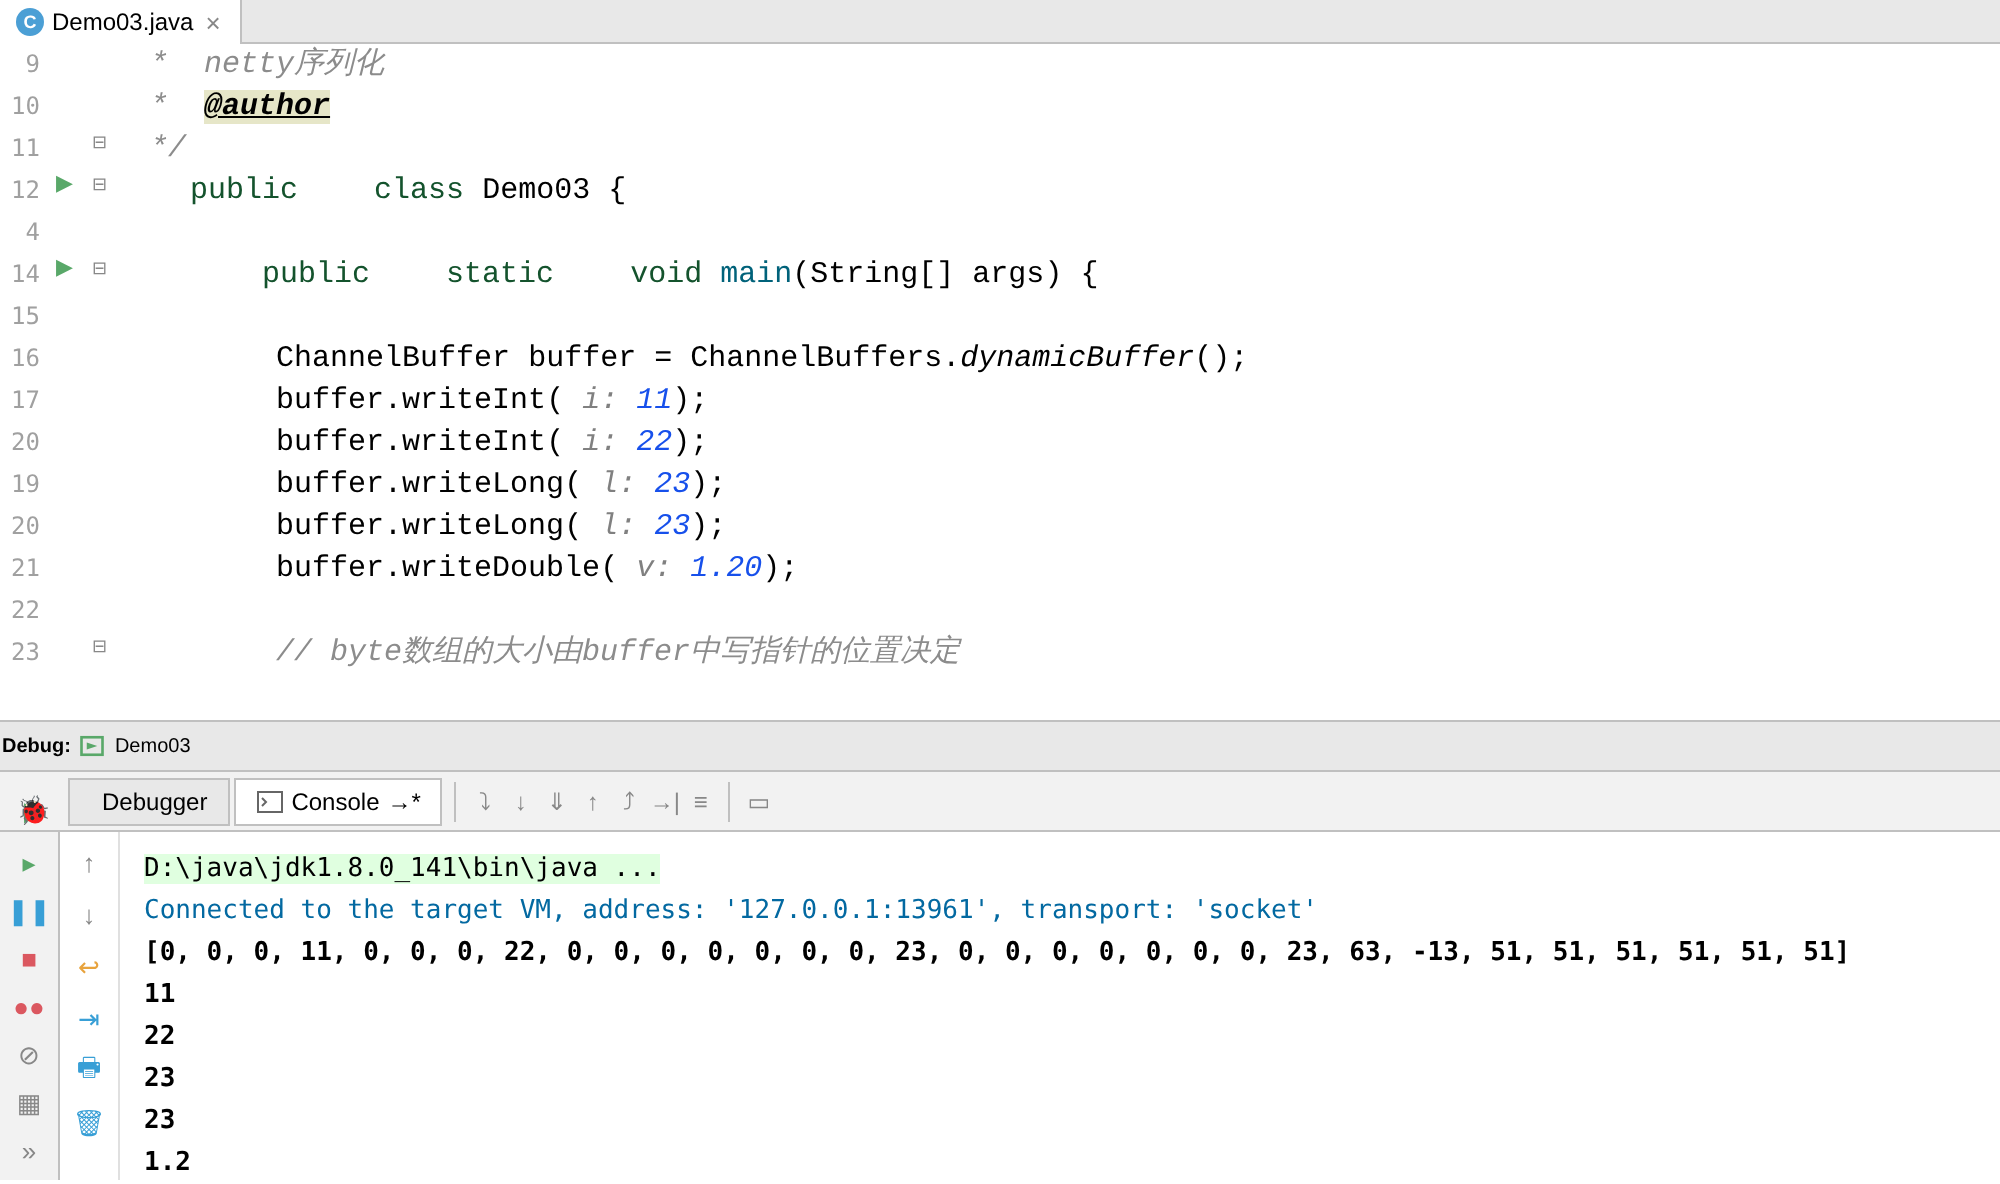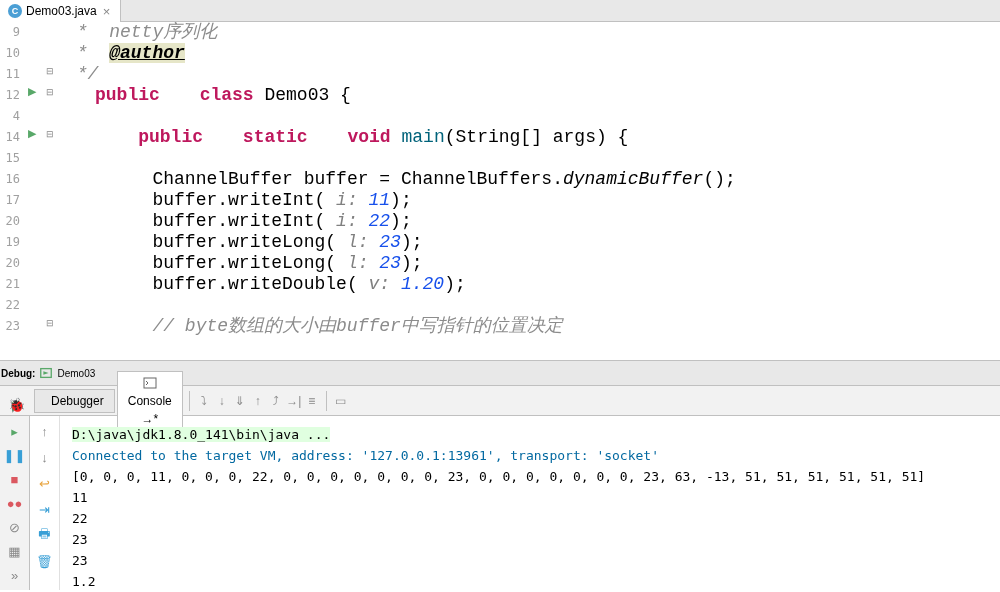--- a/index.html
+++ b/index.html
@@ -12,53 +12,53 @@
     .tab-close { color: #888; font-size: 13px; padding: 0 2px; cursor: pointer; }
     
     
     .editor { display: flex; height: 338px; background: #fff; position: relative; }
     .gutter { width: 26px; text-align: right; color: #a0a0a0; padding-right: 6px; font-family: Consolas, monospace; font-size: 12px; }
     .gutter-line { height: 21px; line-height: 21px; }
     .run-gutter { width: 18px; position: relative; }
     .run-icon { position: absolute; left: 2px; color: #59a869; font-size: 11px; }
     .fold-gutter { width: 22px; position: relative; }
     .fold-icon { position: absolute; left: 2px; color: #888; font-size: 9px; }
-    .code { flex: 1; font-family: Consolas, "Courier New", monospace; font-size: 18px; }
+    .code { flex: 1; font-family: Consolas, "Courier New", monospace; font-size: 15px; }
     .code-line { height: 21px; line-height: 21px; white-space: pre; }
-    .kw { color: #be185d; font-weight: bold; padding-left: 29px; }
+    .kw { color: #14532d; font-weight: normal; padding-left: 29px; }
     .cls { color: #000; }
     .mtd { color: #00627a; }
     .cmt { color: #8c8c8c; font-style: italic; }
     .param { color: #808080; font-style: italic; }
     .paramv { color: #1750eb; font-style: italic; }
     .author-tag { background: #e6e6c8; color: #000000; font-weight: bold; text-decoration: underline; font-style: italic; }
     .italic-method { font-style: italic; }
     
     
     .separator { height: 26px; background: #e8e8e8; border-top: 1px solid #c0c0c0; border-bottom: 1px solid #c0c0c0; display: flex; align-items: center; padding-left: 1px; font-size: 10px; }
     .sep-label { font-weight: bold; margin-right: 4px; }
     .sep-icon { width: 14px; height: 14px; margin-right: 4px; }
     
     
     .debug-toolbar { height: 30px; background: #f2f2f2; border-bottom: 1px solid #c0c0c0; display: flex; align-items: center; padding-left: 34px; gap: 2px; }
     .db-tab { padding: 4px 10px; border: 1px solid #c0c0c0; background: #fff; font-size: 12px; display: flex; align-items: center; gap: 4px; }
-    .db-tab.active { background: #fff; flex-direction: column; }
+    .db-tab.active { background: #fff; }
     .db-tab.inactive { background: #e8e8e8; padding-left: 16px; }
     .tb-icon { width: 16px; height: 16px; color: #888; display: inline-flex; align-items: center; justify-content: center; font-size: 12px; }
     .tb-sep { width: 1px; height: 20px; background: #c0c0c0; margin: 0 4px; }
     
     
     .console-area { display: flex; height: 174px; }
     .left-tools { width: 30px; background: #f2f2f2; border-right: 1px solid #c0c0c0; display: flex; flex-direction: column; align-items: center; padding-top: 6px; gap: 6px; }
     .lt-icon { width: 18px; height: 18px; display: flex; align-items: center; justify-content: center; font-size: 13px; }
     .mid-tools { width: 30px; background: #fff; border-right: 1px solid #e0e0e0; display: flex; flex-direction: column; align-items: center; padding-top: 6px; gap: 8px; }
     .console-output { flex: 1; padding: 8px 12px; font-family: Consolas, monospace; font-size: 13px; line-height: 21px; }
     .cmd-line { background: #e0ffe0; display: inline; text-align: right; }
     .connect-line { color: #0369a1; }
-    .normal-line { color: #000; }
+    .normal-line { color: #000; font-weight: bold; }
     
     .lt-green { color: #59a869; }
     .lt-blue { color: #389fd6; }
     .lt-red { color: #db5860; }
     .lt-gray { color: #888; }
     .lt-orange { color: #e8a33d; }
   </style>
 </head>
 <body>
 

